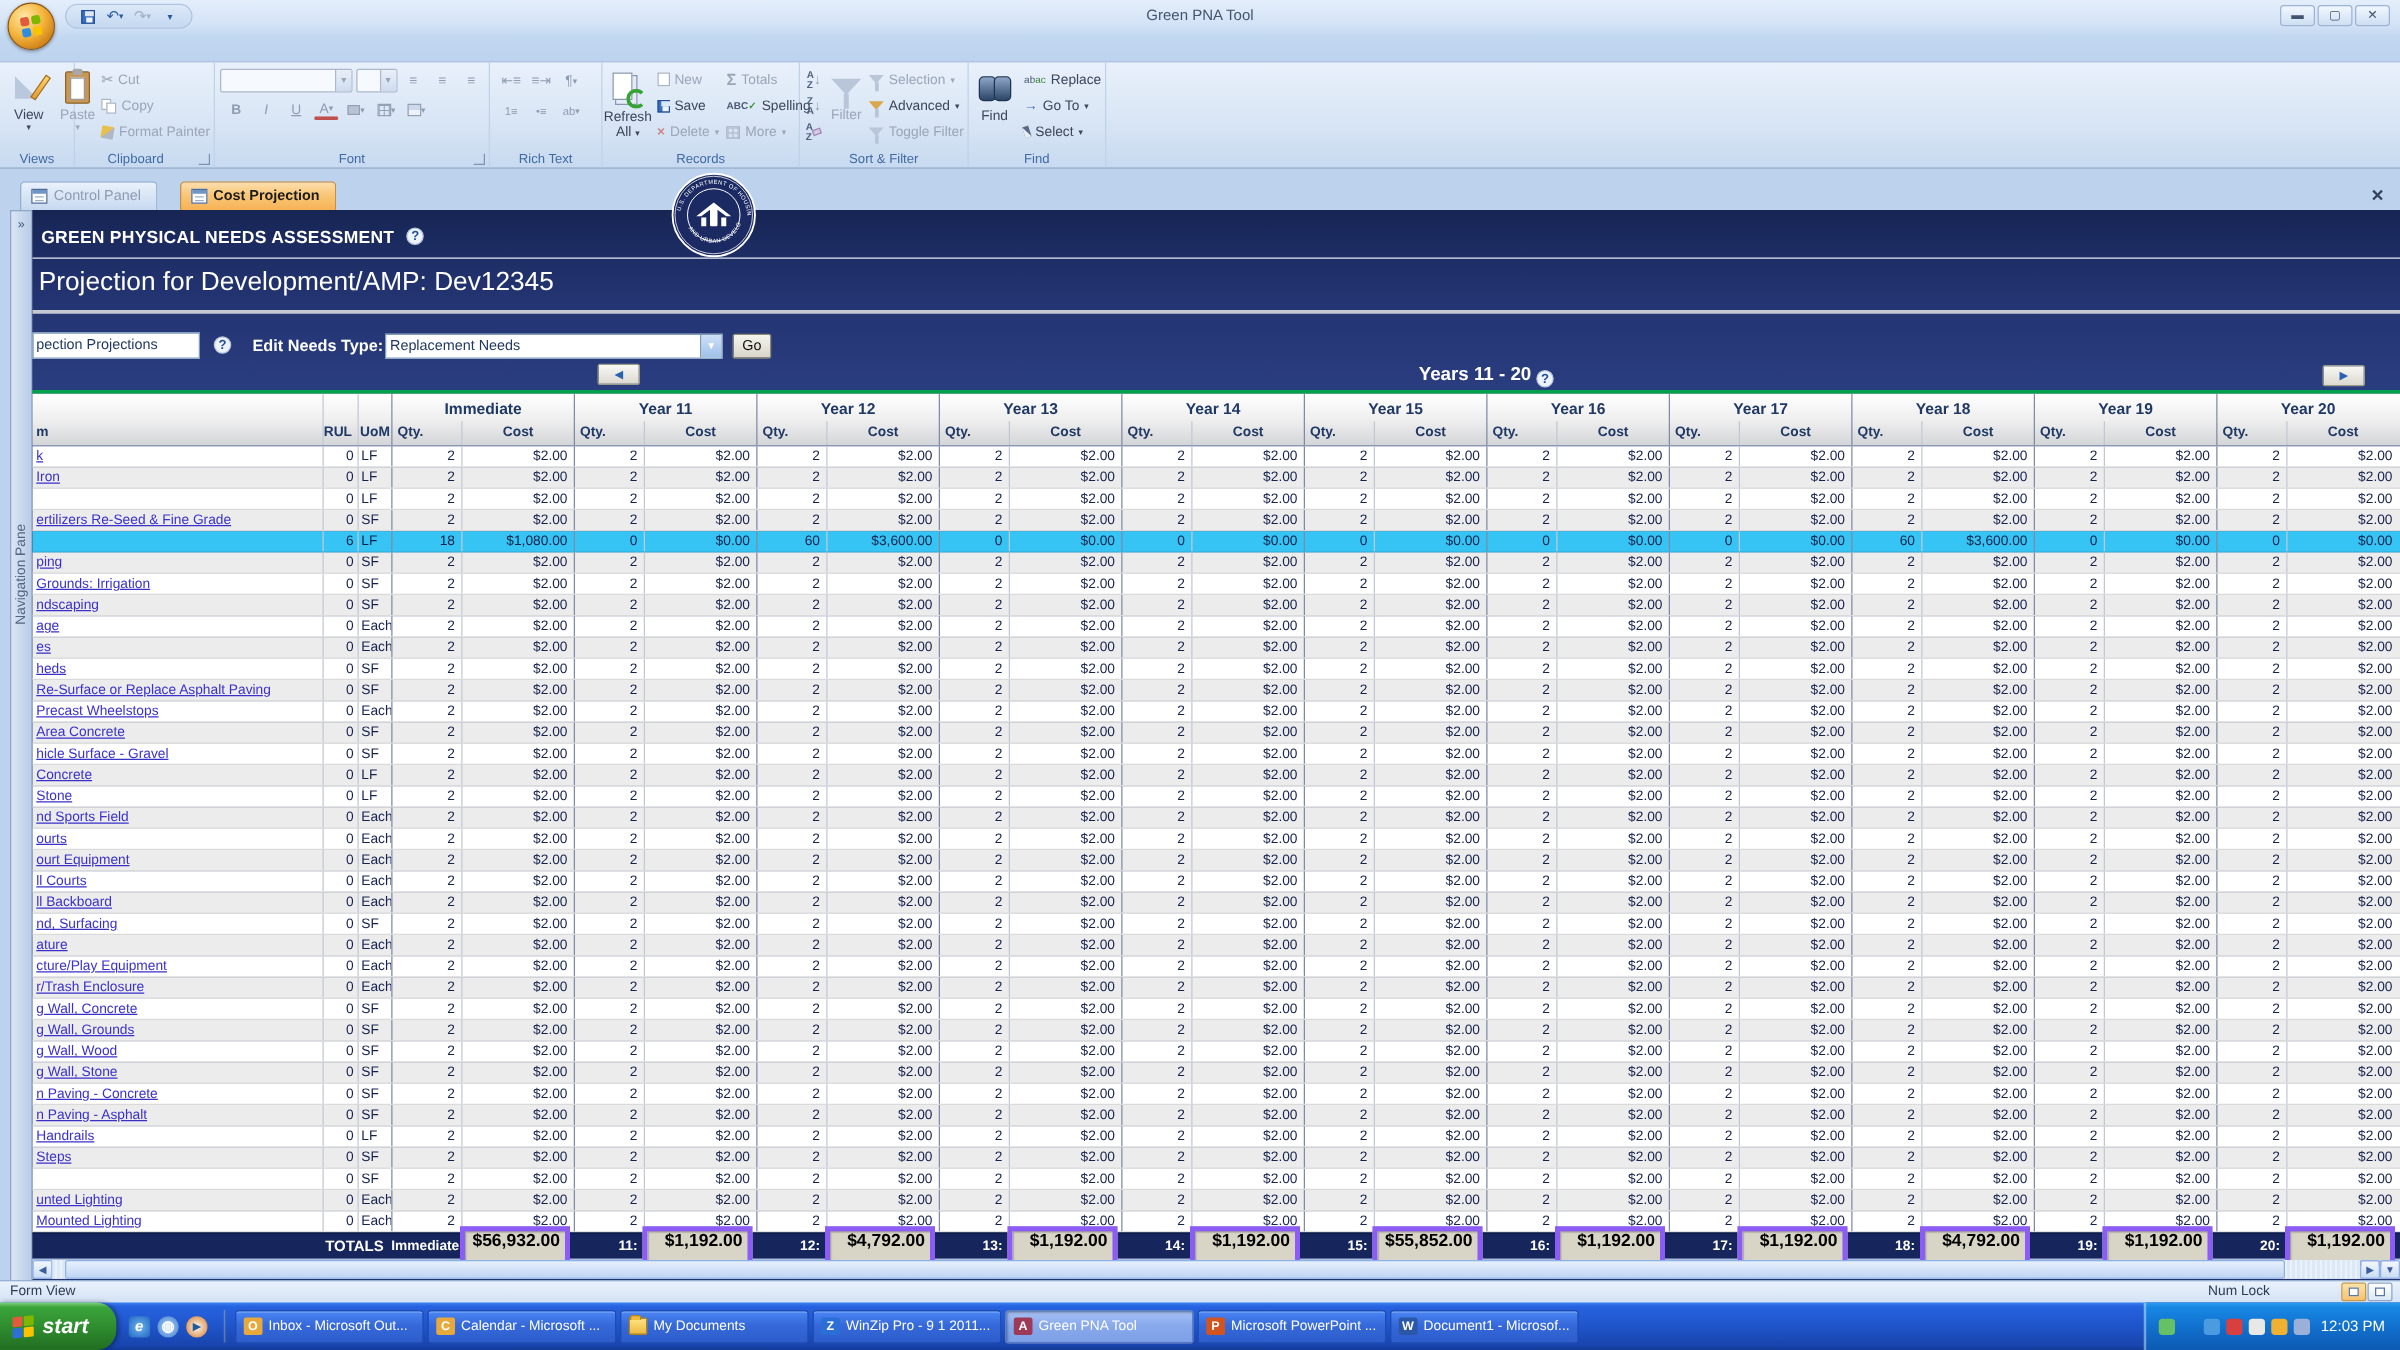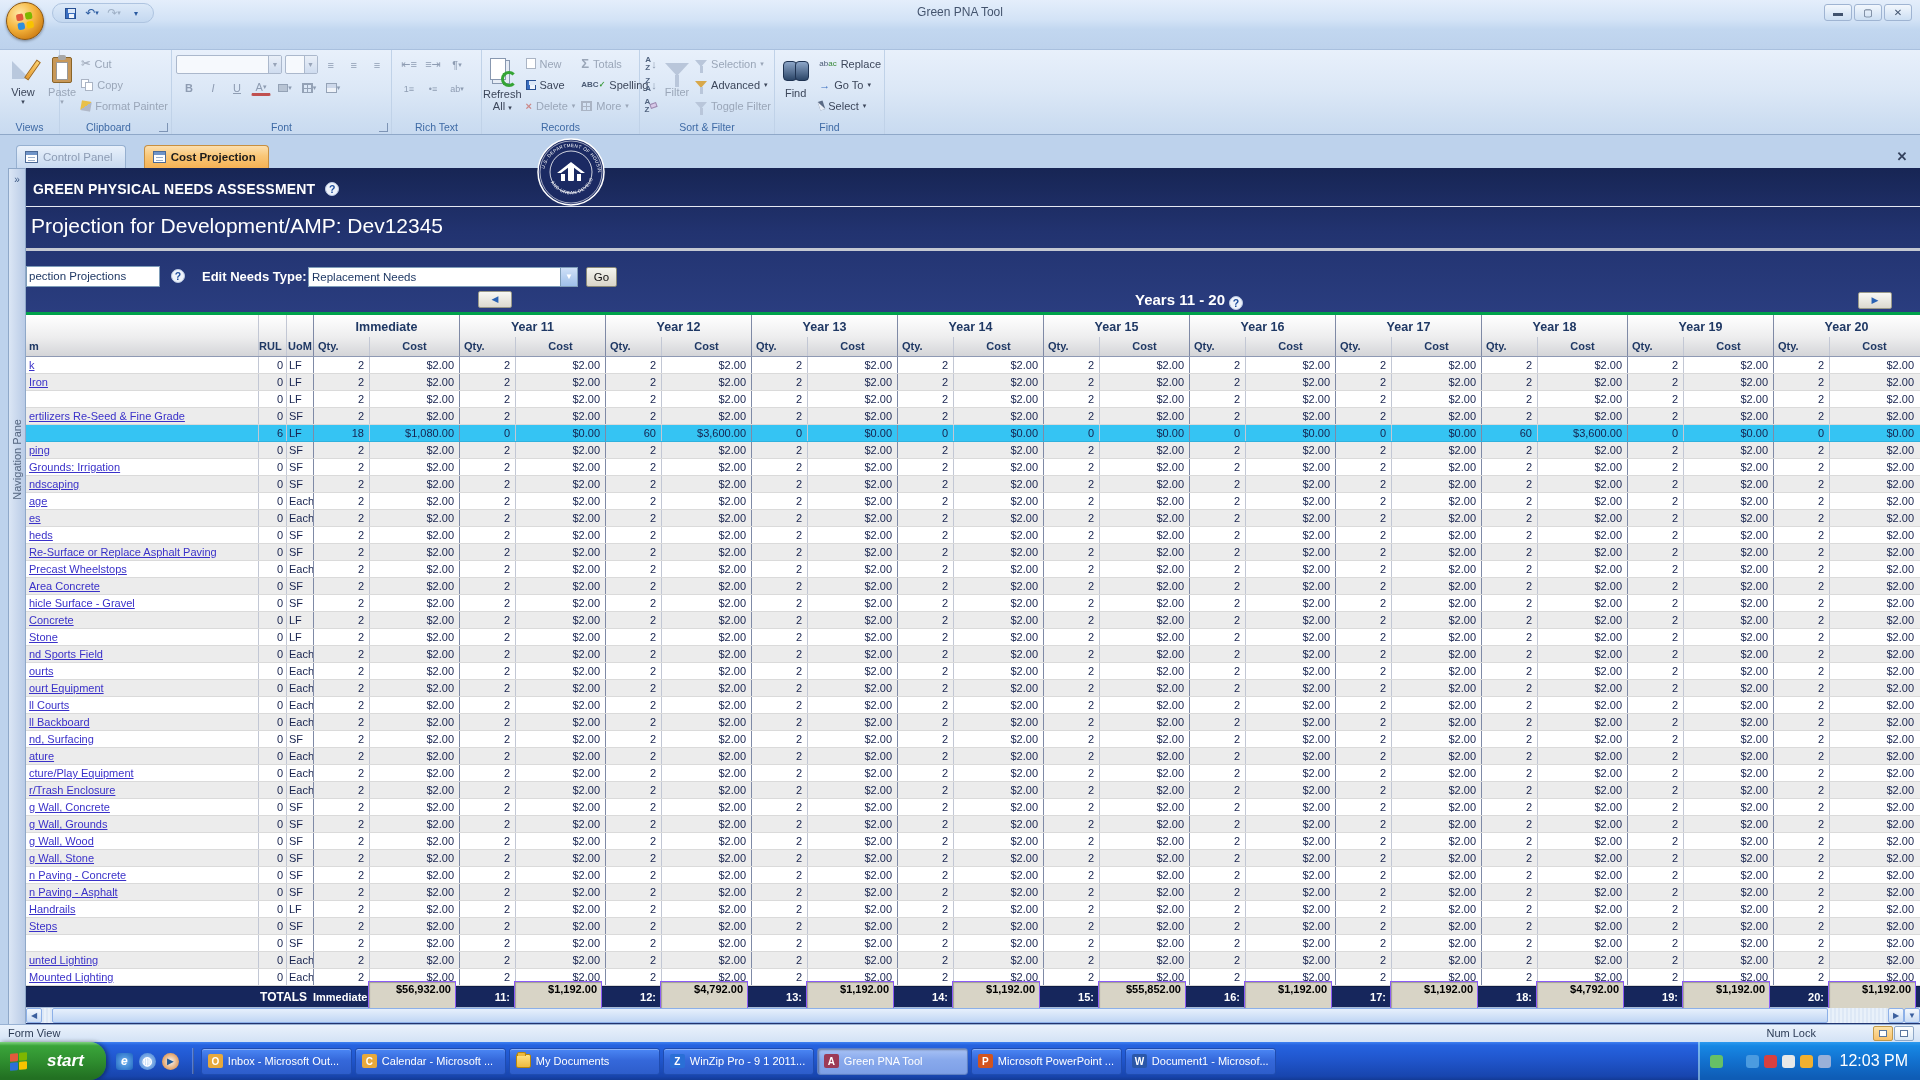--- a/index.html
+++ b/index.html
@@ -123,22 +123,22 @@
   .cell { line-height:16px; overflow:hidden; white-space:nowrap; }
   .c-item { padding-left:3px; }
   .itemlink { color:#3a31c9; text-decoration:underline; cursor:pointer; }
   .num { text-align:right; padding-right:5px; }
   .c-uom { padding-left:2px; }
   
   .totrow { display:flex; height:21px; background:#16265c; border-top:1px solid #0d1a44; align-items:center; }
   .tot-label { width:287px; text-align:right; font-size:12px; font-weight:bold; color:#fff; padding-right:6px; }
   .totgrp { width:146px; display:flex; align-items:center; }
   .totgrp .tl { flex:1; text-align:right; font-size:11px; font-weight:bold; color:#fff; padding-right:4px; white-space:nowrap; overflow:hidden;}
-  .totgrp .tv { width:88px; height:32px; background:#d8d4c6; border:1px solid #8b5cf6; box-shadow:inset 1px 1px 1px rgba(0,0,0,.25);
-    font-size:11px; font-weight:bold; color:#000; text-align:right; line-height:14px; padding-right:4px; margin-right:3px; }
+  .totgrp .tv { width:88px; height:32px; background:#d8d4c6; border:4px solid #8b5cf6; box-shadow:inset 1px 1px 1px rgba(0,0,0,.25);
+    font-size:14px; font-weight:bold; color:#000; text-align:right; line-height:14px; padding-right:4px; margin-right:3px; }
 
   
   .hscroll { height:16px; display:flex; background:#e3ecf8; border-top:1px solid #aabdd8; }
   .sbtn { width:16px; height:15px; background:linear-gradient(180deg,#f4f8fd,#cadcf4); border:1px solid #8cb0e8; border-radius:2px;
     color:#3b5f9e; font-size:8px; text-align:center; line-height:13px; }
   .strack { flex:1; position:relative; background:repeating-linear-gradient(90deg,#dde8f6 0 2px,#e9f1fa 2px 4px); }
   .sthumb { position:absolute; top:0; left:10px; right:60px; height:15px; background:linear-gradient(180deg,#e7f0fc,#c0d6f4);
     border:1px solid #8cb0e8; border-radius:2px; }
 
   
@@ -147,41 +147,41 @@
   .statusbar .sleft { position:absolute; left:8px; top:2px; }
   .statusbar .sright { position:absolute; right:104px; top:2px; }
   .viewbtns { position:absolute; right:6px; top:1px; display:flex; gap:1px; }
   .vbtn { width:20px; height:15px; border:1px solid #8fa8c8; border-radius:2px; background:linear-gradient(180deg,#fdfefe,#dbe8f6); position:relative;}
   .vbtn.sel { background:linear-gradient(180deg,#fde3a7,#f8c16c); border-color:#c29a4a; }
   .vbtn:before { content:""; position:absolute; inset:3px 5px; background:#fff; border:1px solid #5a77a0; }
 
   
   .taskbar { position:absolute; top:1042px; left:0; right:0; height:38px;
     background:linear-gradient(180deg,#3f82f2 0%,#2663e0 8%,#2056cd 45%,#1845ae 90%,#123a96 100%); display:flex; align-items:center; }
-  .startbtn { height:38px; padding:0 22px 0 10px; display:flex; align-items:center; gap:20px;
+  .startbtn { height:38px; padding:0 22px 0 10px; display:flex; align-items:center; gap:7px;
     background:linear-gradient(180deg,#7fd37f 0%,#3aa43a 10%,#2f8e2f 50%,#227022 95%);
     border-radius:0 16px 16px 0; box-shadow:2px 0 4px rgba(0,0,0,.4); color:#fff; font-size:17px; font-weight:bold; font-style:italic; }
   .flag { width:17px; height:17px; display:grid; grid-template-columns:8px 8px; grid-gap:1px; transform:skewY(-6deg); }
   .flag span { border-radius:1px; }
   .qlaunch { display:flex; align-items:center; gap:6px; padding:0 10px; }
   .qlicon { width:17px; height:17px; border-radius:3px; font-size:12px; font-weight:bold; color:#fff; display:flex; align-items:center; justify-content:center; }
   .tb-divider { width:2px; height:26px; background:rgba(255,255,255,.25); border-right:1px solid rgba(0,0,0,.25); margin:0 3px; }
   .tasks { display:flex; gap:3px; flex:1; padding-left:4px; }
   .taskbtn { width:151px; height:27px; border-radius:3px; display:flex; align-items:center; gap:5px; padding:0 6px;
     background:linear-gradient(180deg,#4b87f5,#3568da 45%,#2d5dcb); border:1px solid #1f4cb0; box-shadow:inset 0 1px 0 rgba(255,255,255,.35);
     color:#fff; font-size:11px; white-space:nowrap; overflow:hidden; }
   .taskbtn.active { background:linear-gradient(180deg,#a8c2f5,#88a9ec 45%,#7d9fe6); border-color:#5d7fc4; box-shadow:inset 1px 1px 2px rgba(0,0,0,.35); }
   .ticon { min-width:15px; width:15px; height:14px; border-radius:2px; font-size:10px; font-weight:bold; color:#fff;
     display:flex; align-items:center; justify-content:center; }
   .ticon.folder { background:linear-gradient(180deg,#ffe285,#edb93f); border:1px solid #b8860b; position:relative; border-radius:1px 2px 2px 2px;}
   .ticon.folder:before { content:""; position:absolute; top:-3px; left:0; width:7px; height:3px; background:#edb93f; border:1px solid #b8860b; border-bottom:none; border-radius:2px 2px 0 0;}
   .tray { display:flex; align-items:center; gap:5px; height:38px; padding:0 12px 0 10px;
     background:linear-gradient(180deg,#2d9bf0 0%,#1788e4 10%,#1271cf 50%,#0e5cb5 95%); border-left:2px solid rgba(255,255,255,.4); }
   .tricon { width:13px; height:13px; border-radius:3px; }
-  .traytime { color:#fff; font-size:16px; margin-left:4px; }
+  .traytime { color:#fff; font-size:12px; margin-left:4px; }
 
   
   .seal { position:absolute; top:138px; left:537px; width:68px; height:68px; z-index:20; }
 </style>
 </head>
 <body>
 
 <div class="window">
 
   <div class="topchrome"></div>

